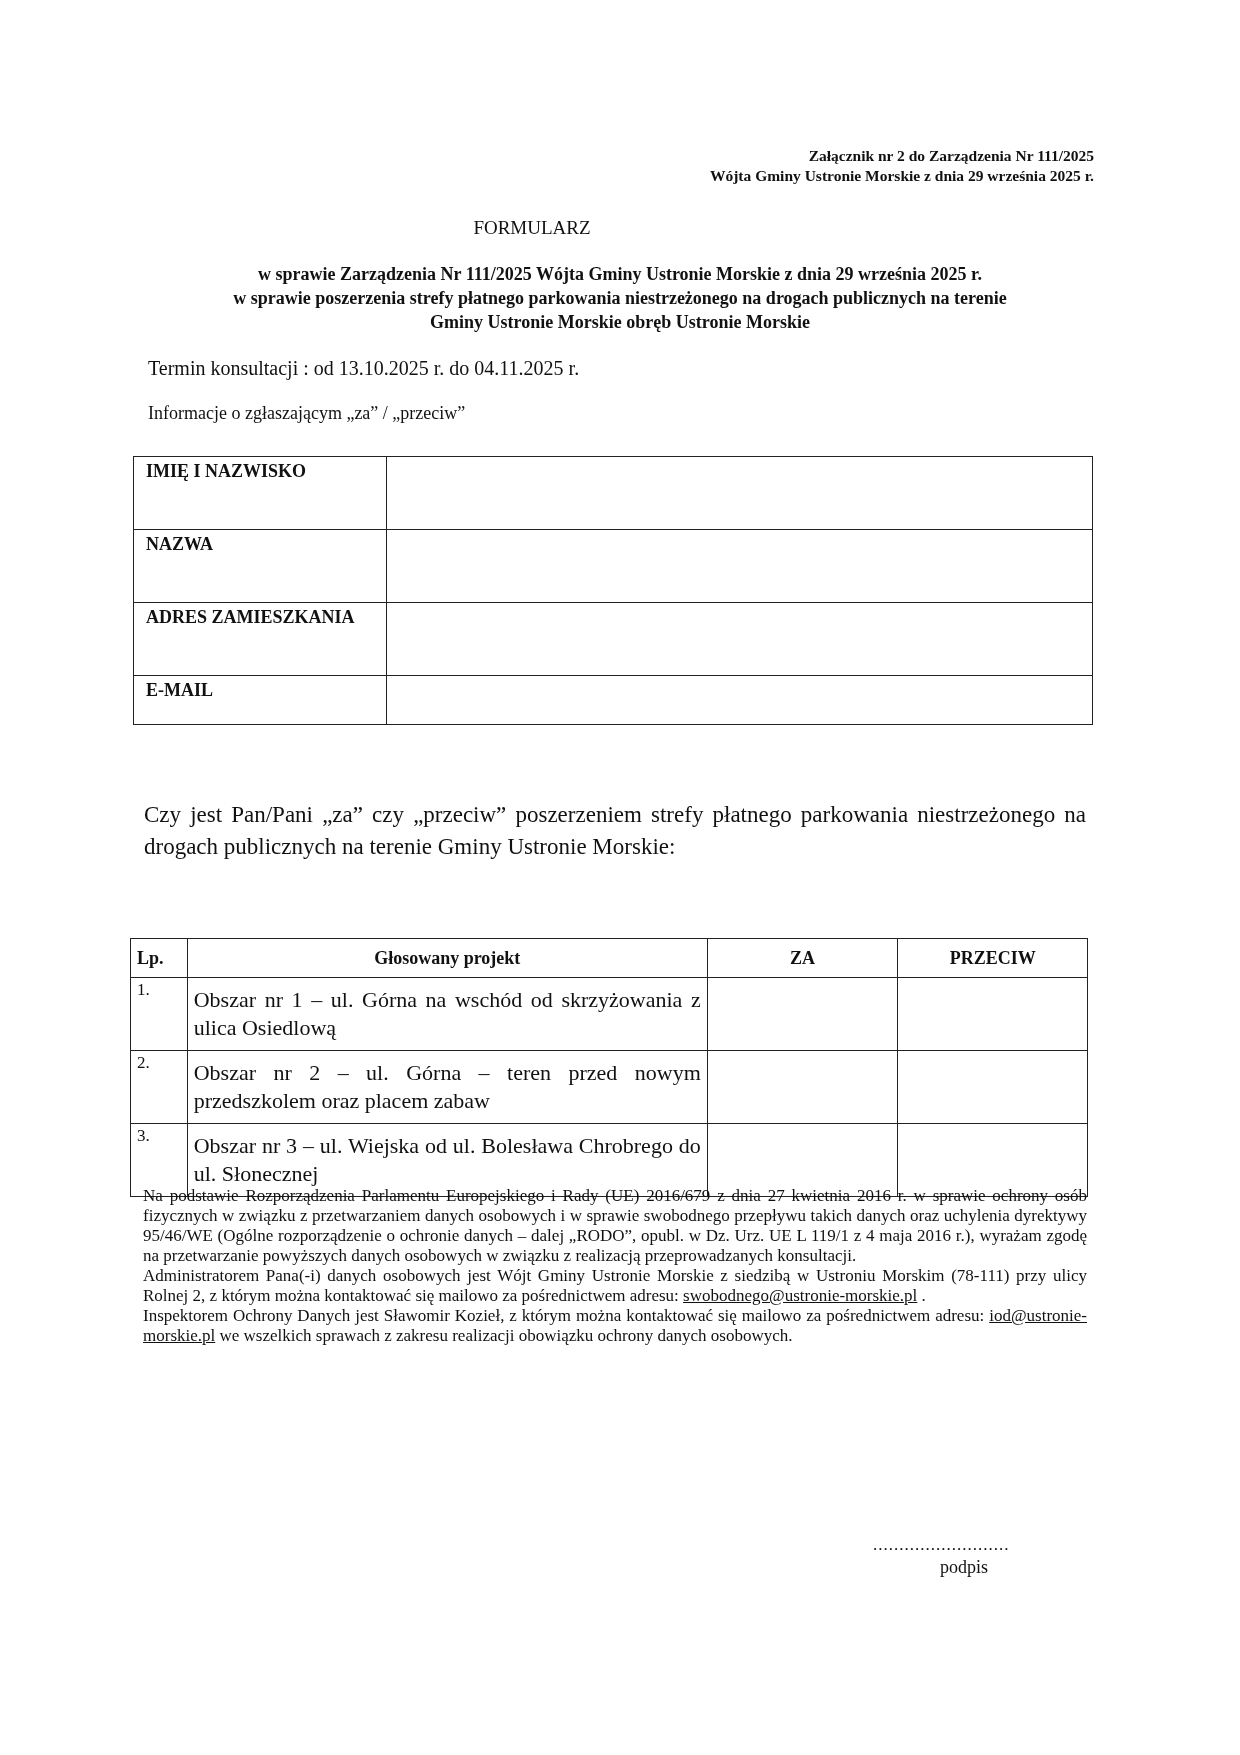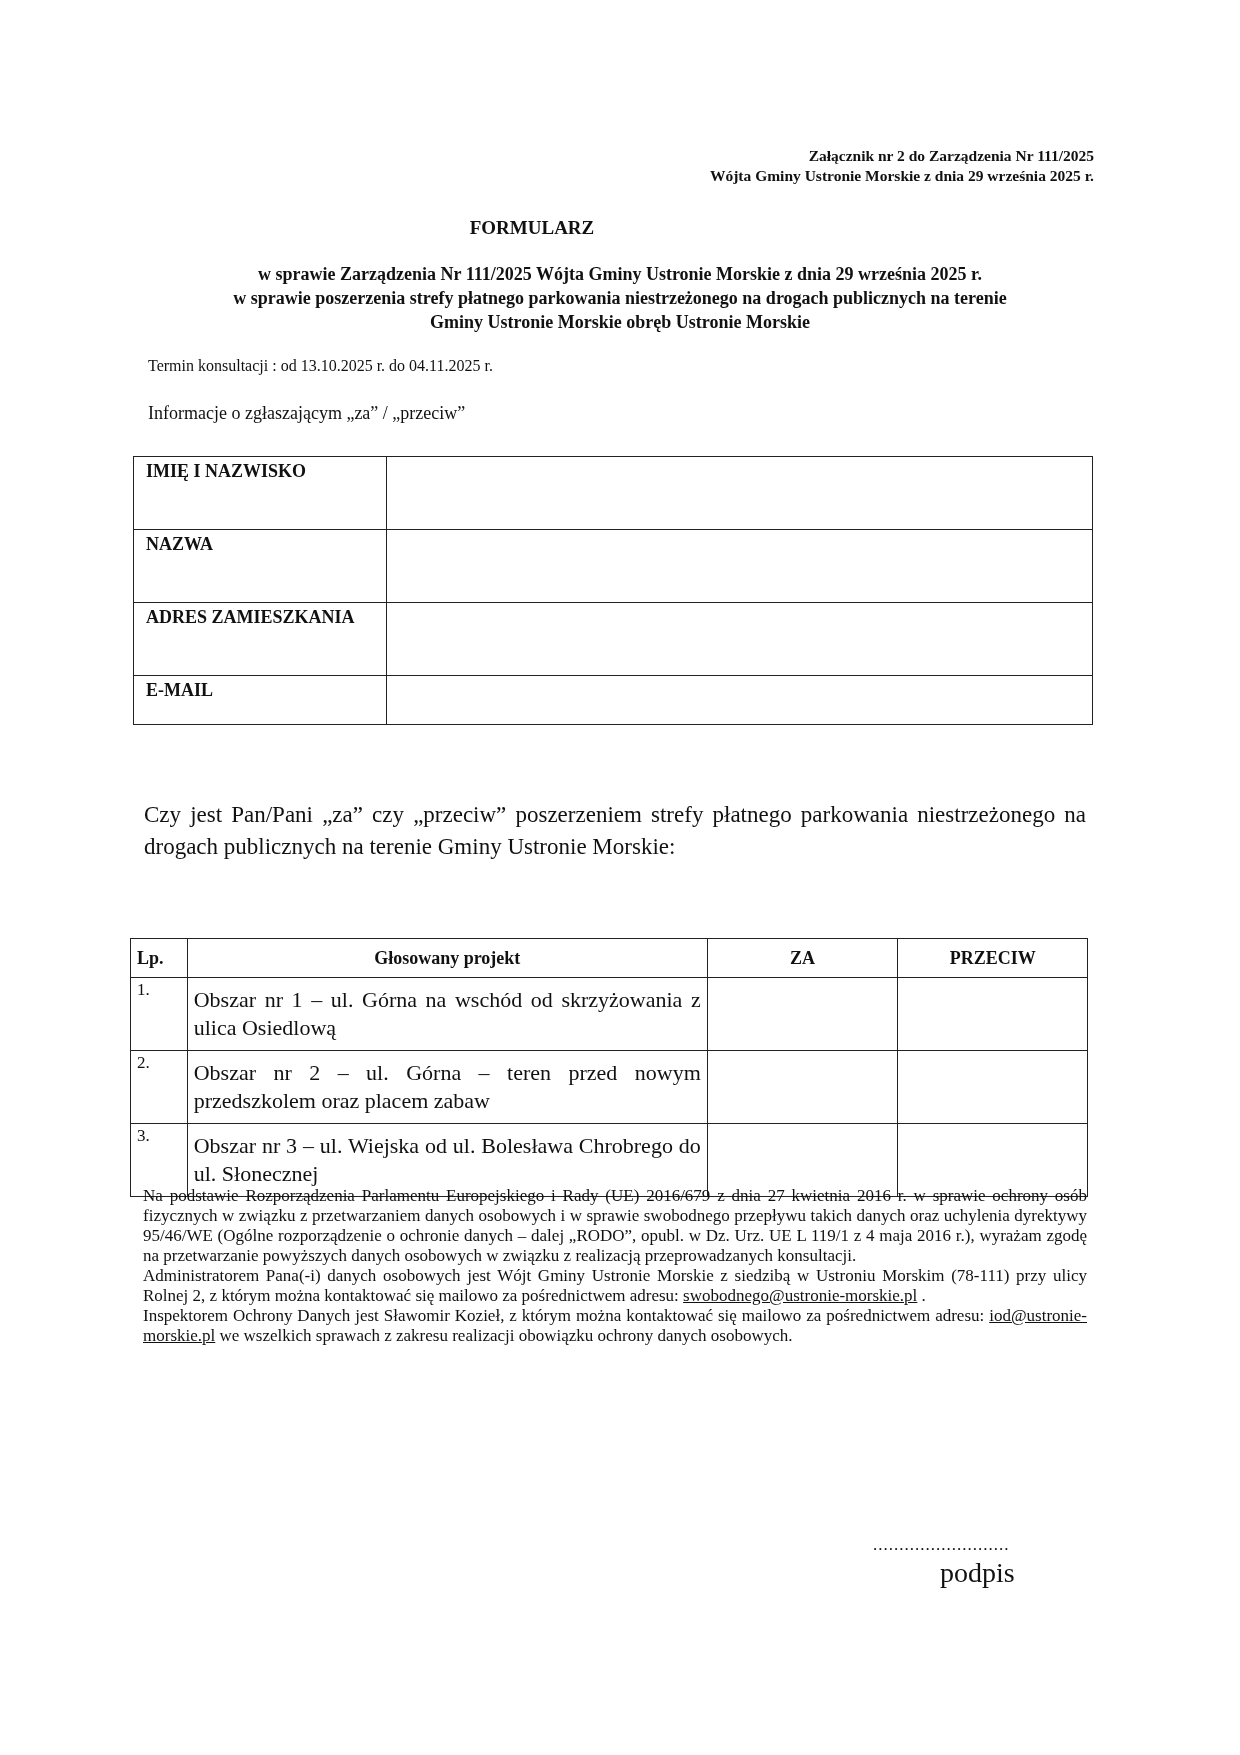--- a/index.html
+++ b/index.html
@@ -7,27 +7,27 @@
       width: 1240px; height: 1755px; position: relative; overflow: hidden;
       font-family: "Liberation Serif", "DejaVu Serif", serif; color: #111;
     }
     .abs { position: absolute; }
     .hdr-note {
       right: 146px; top: 146px; text-align: right;
       font-weight: bold; font-size: 15.5px; line-height: 20px;
     }
     .form-title {
       left: 0; width: 1064px; top: 217px; text-align: center;
-      font-weight: bold; font-size: 19px;
+      font-weight: normal; font-size: 19px;
     }
     .subject {
       left: 140px; width: 960px; top: 262px; text-align: center;
       font-weight: bold; font-size: 18px; line-height: 24px;
     }
-    .termin { left: 148px; top: 357px; font-size: 16px; }
+    .termin { left: 148px; top: 357px; font-size: 20px; }
     .info-intro { left: 148px; top: 403px; font-size: 18px; }
 
     table { border-collapse: collapse; }
     .info-table {
       left: 133px; top: 456px; width: 960px;
       border: 1.5px solid #222;
       padding-left: 12px;
     }
     .info-table td { border: 1.5px solid #222; vertical-align: top; padding: 0; }
     .info-table td.lbl {
@@ -54,21 +54,21 @@
     .vote-table td.przeciw { width: 178px; }
     .vote-table tr.data-row { height: 57px; }
 
     .rodo {
       left: 143px; width: 944px; top: 1186px;
       font-size: 17px; line-height: 20px; text-align: justify;
     }
     .rodo p { margin: 0; }
     .rodo .link { text-decoration: underline; }
     .sign-dots { left: 873px; top: 1535px; font-size: 17px; letter-spacing: 1px; }
-    .sign-label { left: 940px; top: 1557px; font-size: 28px; }
+    .sign-label { left: 940px; top: 1557px; font-size: 18px; }
   </style>
 </head>
 <body>
 
 <div class="abs hdr-note">
   <div>Załącznik nr 2 do Zarządzenia Nr  111/2025</div>
   <div>Wójta Gminy Ustronie Morskie z dnia  29 września 2025 r.</div>
 </div>
 
 <div class="abs form-title">FORMULARZ</div>

